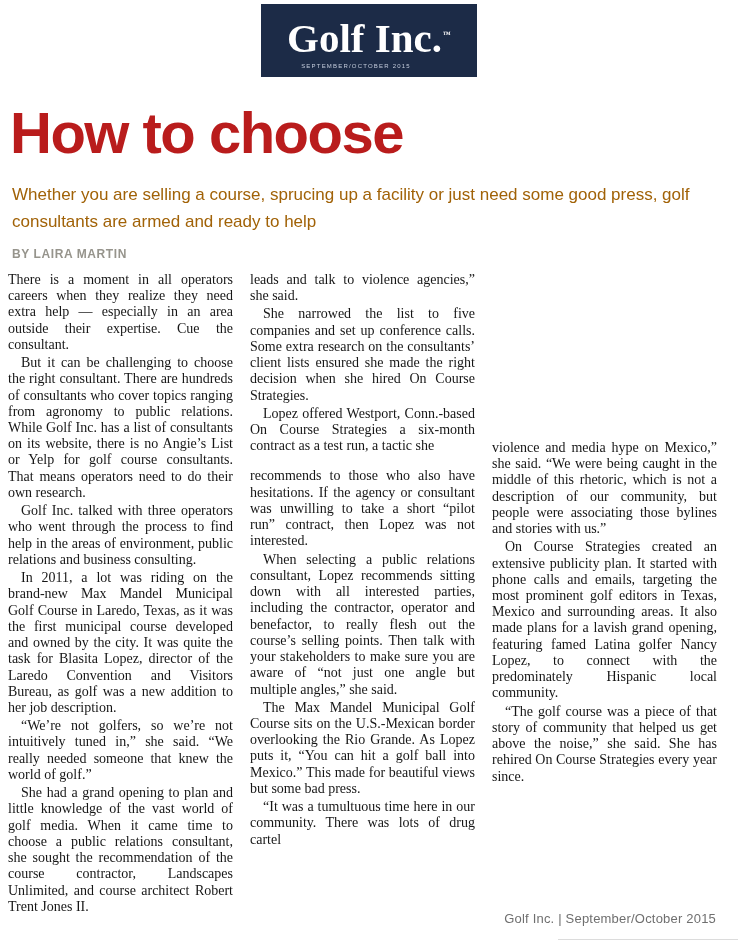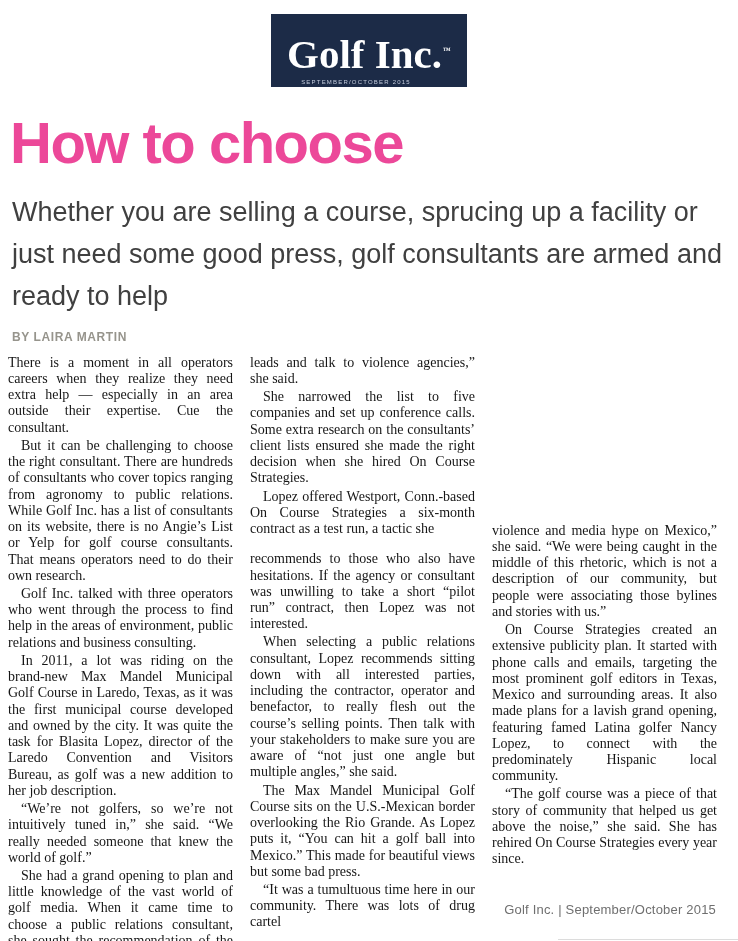--- a/index.html
+++ b/index.html
@@ -9,26 +9,26 @@
   .page {
     position:relative;
     width:738px; height:941px;
     margin:0 auto;
     background:#ffffff;
     overflow:hidden;
   }
 
   
   .masthead {
-    width:196px; height:73px;
-    margin:14px auto;
+    width:216px; height:73px;
+    margin:4px auto;
     background:#1c2b47;
     color:#ffffff;
     text-align:center;
-    padding-top:18px;
+    padding-top:12px;
   }
   .masthead .logo-title {
     font-family:"Liberation Serif", serif;
     font-weight:700;
     font-size:41px;
     line-height:1.1;
     letter-spacing:0px;
     white-space:nowrap;
   }
   .masthead .logo-tm {
@@ -45,29 +45,29 @@
     margin-top:2px;
   }
 
   
   .headline {
     margin:15px 0 0 10px;
     font-weight:700;
     font-size:58px;
     line-height:1.4;
     letter-spacing:-1.5px;
-    color:#ec4899;
+    color:#b91c1c;
   }
 
   
   .subtitle {
     margin:9px 10px 0 12px;
-    font-size:27px;
+    font-size:17px;
     line-height:1.55;
-    color:#404040;
+    color:#a16207;
   }
 
   
   .byline {
     margin:12px 0 0 12px;
     font-size:12px;
     font-weight:700;
     letter-spacing:0.6px;
     color:#96948c;
   }
@@ -89,21 +89,21 @@
     -webkit-hyphens:auto;
   }
   .col .p { margin:2px; }
   .col .p.ind { text-indent:13px; }
   .col3 { padding-top:168px; }
   .block2 { margin-top:14px; }
 
   
   .footer {
     position:absolute;
-    right:22px; bottom:24px;
+    right:22px; bottom:15px;
     font-size:13px;
     color:#6f6f6f;
     letter-spacing:0.2px;
   }
   .footer-rule {
     position:absolute;
     right:0; bottom:1px;
     width:180px; height:1px;
     background:#dcdcdc;
   }

